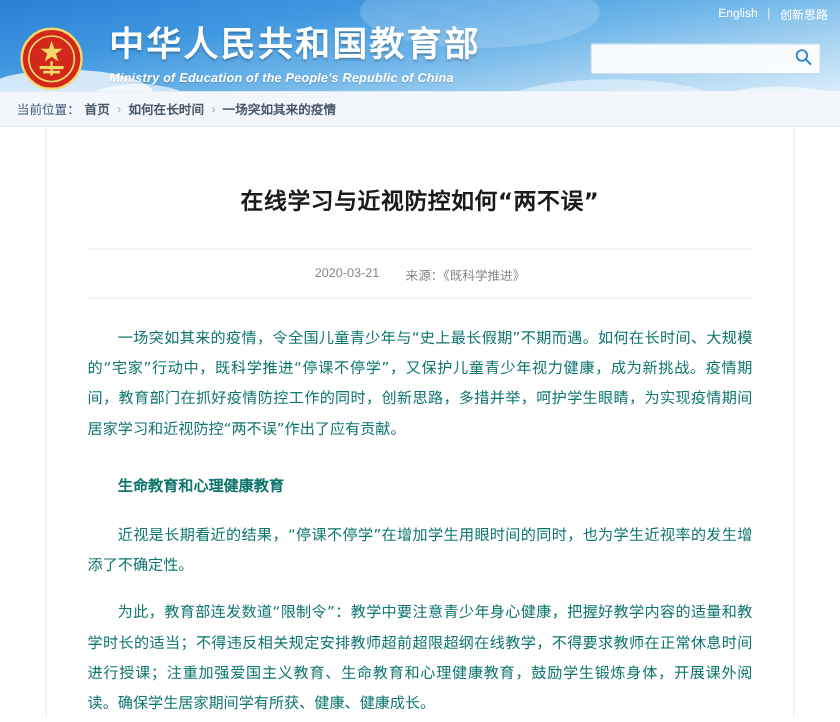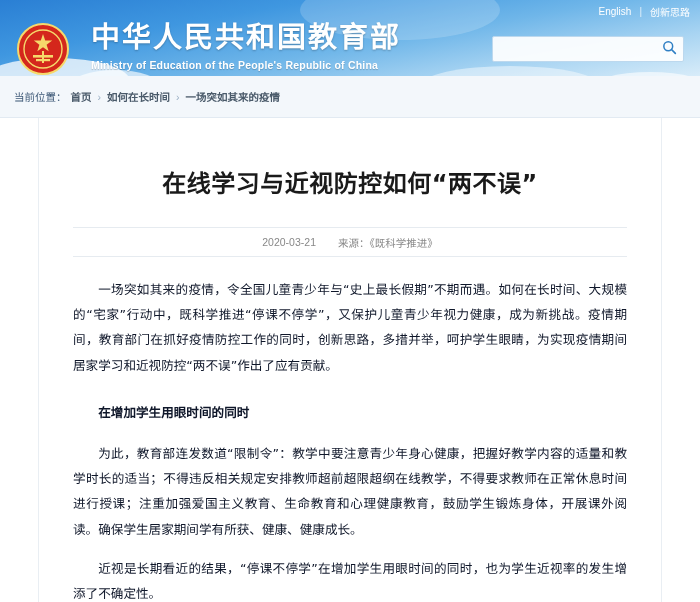--- a/index.html
+++ b/index.html
@@ -63,20 +63,21 @@
     font-weight: bold;
     letter-spacing: 2px;
     line-height: 1.1;
     text-shadow: 0 1px 2px rgba(0,0,0,0.25);
   }
   .brand .en {
     margin-top: 5px;
     font-size: 10.5px;
     font-weight: bold;
     letter-spacing: 0.2px;
+    font-style: italic;
     text-shadow: 0 1px 1px rgba(0,0,0,0.2);
   }
 
   .search-box {
     position: absolute;
     right: 16px; top: 36px;
     width: 192px; height: 26px;
     background: rgba(255,255,255,0.92);
     border: 1px solid #bcd8ee;
     border-radius: 2px;
@@ -98,21 +99,21 @@
     border: none;
     background: transparent;
     cursor: pointer;
     display: flex;
     align-items: center;
     justify-content: center;
   }
 
   
   .crumbbar {
-    height: 42px;
+    height: 30px;
     background: #f3f7fb;
     border-bottom: 1px solid #e2eaf2;
     display: flex;
     align-items: center;
     padding-left: 14px;
     font-size: 10.5px;
     color: #4a5a6a;
     gap: 4px;
   }
   .crumbbar .label { color: #3f5a78; }
@@ -126,45 +127,45 @@
   }
   .panel {
     border-left: 1px solid #e9eef3;
     border-right: 1px solid #e9eef3;
     min-height: 480px;
     padding: 0 34px;
   }
   .title {
     text-align: center;
     font-family: "DejaVu Sans", "Liberation Sans", sans-serif;
-    font-size: 24px;
+    font-size: 19px;
     font-weight: bold;
     color: #1a1a1a;
     padding: 46px 10px 0;
     letter-spacing: 0.5px;
   }
   .meta {
     margin: 28px 0 0;
     border-top: 1px solid #e6ebf0;
     border-bottom: 1px solid #e6ebf0;
-    height: 30px;
+    height: 42px;
     display: flex;
     align-items: center;
     justify-content: center;
     gap: 22px;
     font-size: 10.5px;
     color: #888888;
   }
   .meta a { color: #888888; text-decoration: none; }
 
   .body {
     padding-top: 20px;
     font-family: "DejaVu Sans", "Liberation Sans", sans-serif;
     font-size: 12.6px;
-    color: #0f172a;
+    color: #0f766e;
     line-height: 2.0;
   }
   .body p {
     margin: 0 0 14px;
     text-indent: 2em;
     text-align: justify;
   }
   .body p.subhead {
     text-indent: 2em;
     font-weight: bold;
@@ -232,20 +233,20 @@
 
     <div class="meta">
       <span>2020-03-21</span>
       <span>
         <span>来源：</span><a href="#">《既科学推进》</a>
       </span>
     </div>
 
     <div class="body">
       <p>一场突如其来的疫情，令全国儿童青少年与“史上最长假期”不期而遇。如何在长时间、大规模的“宅家”行动中，既科学推进“停课不停学”，又保护儿童青少年视力健康，成为新挑战。疫情期间，教育部门在抓好疫情防控工作的同时，创新思路，多措并举，呵护学生眼睛，为实现疫情期间居家学习和近视防控“两不误”作出了应有贡献。</p>
-      <p class="subhead">在增加学生用眼时间的同时</p>
+      <p class="subhead">生命教育和心理健康教育</p>
+      <p>近视是长期看近的结果，“停课不停学”在增加学生用眼时间的同时，也为学生近视率的发生增添了不确定性。</p>
       <p>为此，教育部连发数道“限制令”：教学中要注意青少年身心健康，把握好教学内容的适量和教学时长的适当；不得违反相关规定安排教师超前超限超纲在线教学，不得要求教师在正常休息时间进行授课；注重加强爱国主义教育、生命教育和心理健康教育，鼓励学生锻炼身体，开展课外阅读。确保学生居家期间学有所获、健康、健康成长。</p>
-      <p>近视是长期看近的结果，“停课不停学”在增加学生用眼时间的同时，也为学生近视率的发生增添了不确定性。</p>
 
     </div>
 
   </div>
 </div>
 
 </body></html>

